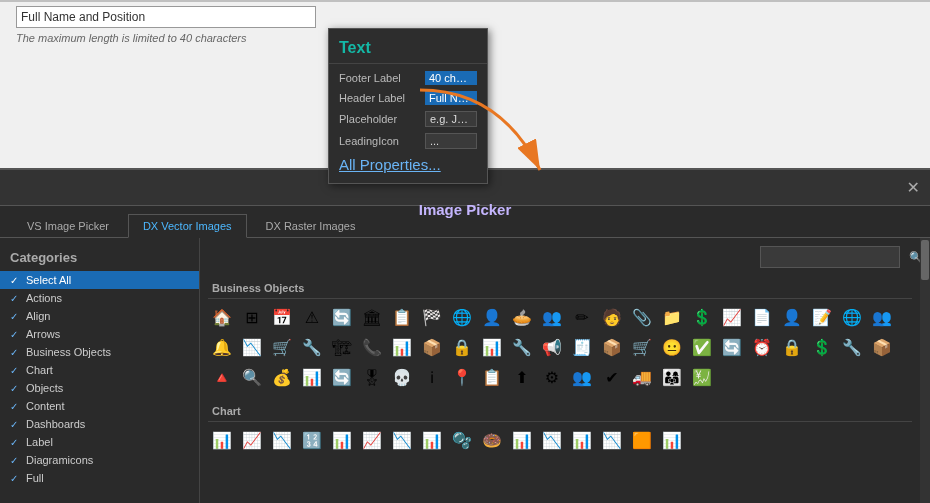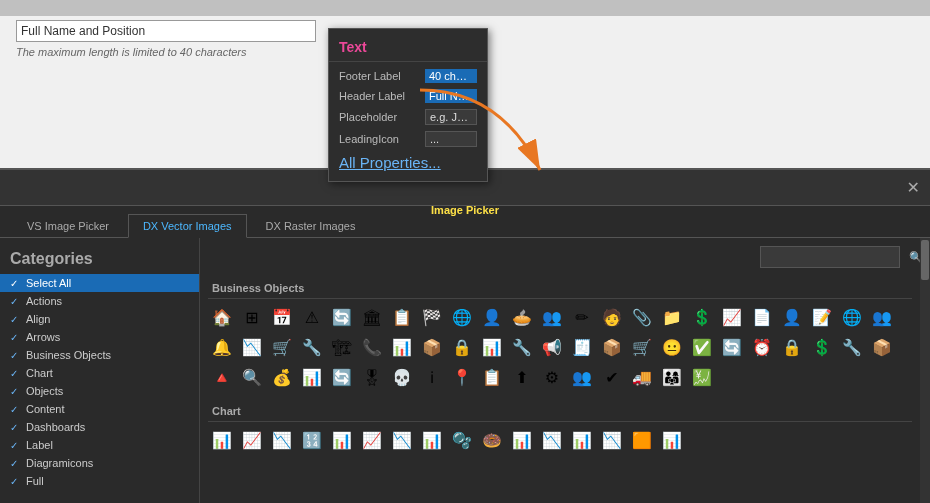--- a/index.html
+++ b/index.html
@@ -9,21 +9,21 @@
       overflow: hidden;
       font-family: Arial, sans-serif;
       font-size: 12px;
       background: #c0c0c0;
       position: relative;
     }
 
     
     .form-bg {
       position: absolute;
-      top: 16px; left: 0;
+      top: 2px; left: 0;
       width: 930px;
       height: 170px;
       background: #f0f0f0;
       border-bottom: 2px solid #0078d7;
     }
 
     .form-field-input {
       position: absolute;
       top: 4px; left: 16px;
       width: 300px;
@@ -50,22 +50,22 @@
       left: 328px;
       width: 160px;
       background: #2d2d2d;
       border: 1px solid #555;
       box-shadow: 2px 2px 8px rgba(0,0,0,0.5);
       z-index: 10;
       padding: 6px 0;
     }
 
     .text-popup-title {
-      color: #ec4899;
-      font-size: 14px;
+      color: #14b8a6;
+      font-size: 16px;
       font-weight: bold;
       padding: 4px 10px 6px 10px;
       border-bottom: 1px solid #444;
       margin-bottom: 4px;
     }
 
     .text-popup-row {
       display: flex;
       align-items: center;
       padding: 3px 10px;
@@ -130,22 +130,22 @@
       display: flex;
       align-items: center;
       justify-content: center;
       background: #333;
       height: 36px;
       border-bottom: 1px solid #555;
       position: relative;
     }
 
     .dialog-title {
-      color: #fde047;
-      font-size: 11px;
+      color: #c4b5fd;
+      font-size: 15px;
       font-weight: bold;
       margin-top: 44px;
     }
 
     .dialog-close {
       position: absolute;
       right: 10px;
       top: 50%;
       transform: translateY(-50%);
       color: #aaa;
@@ -193,21 +193,21 @@
     .sidebar {
       width: 200px;
       background: #2a2a2a;
       border-right: 1px solid #444;
       overflow-y: auto;
       padding: 8px 0;
     }
 
     .sidebar-title {
       color: #aaa;
-      font-size: 16px;
+      font-size: 13px;
       font-weight: bold;
       padding: 4px 10px 6px 10px;
     }
 
     .sidebar-item {
       display: flex;
       align-items: center;
       padding: 3px 10px;
       color: #ccc;
       font-size: 11px;

